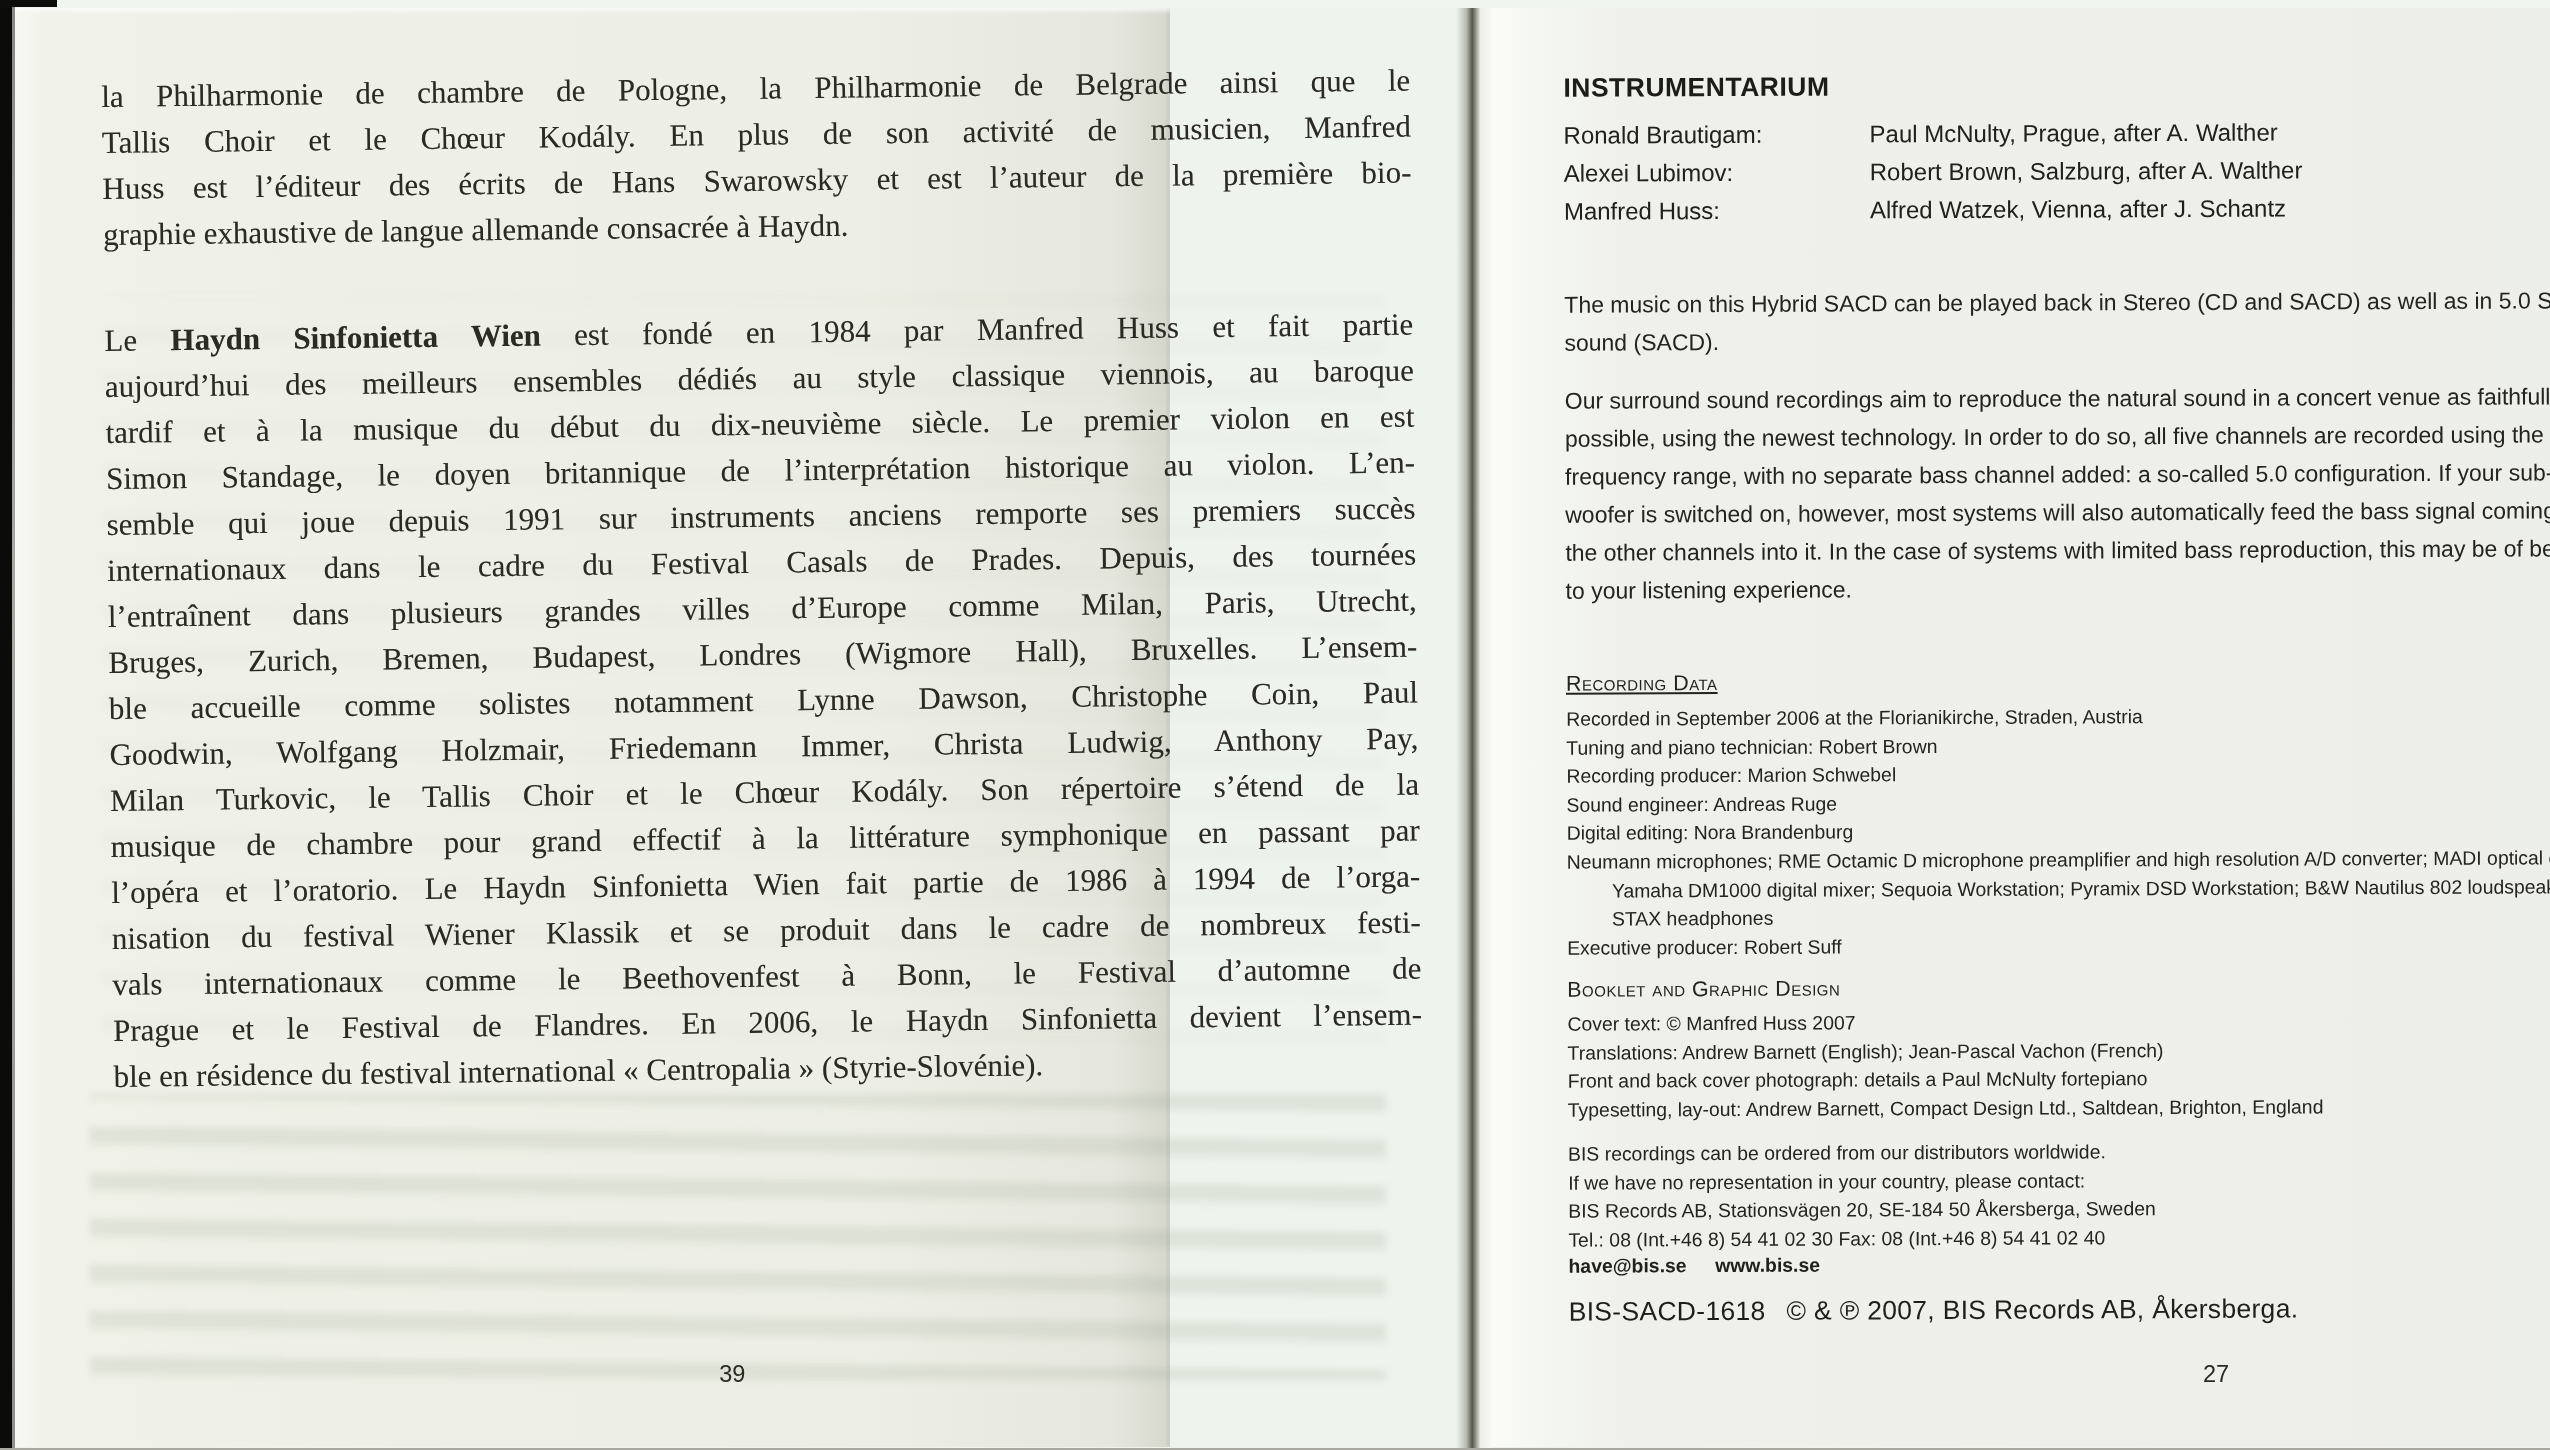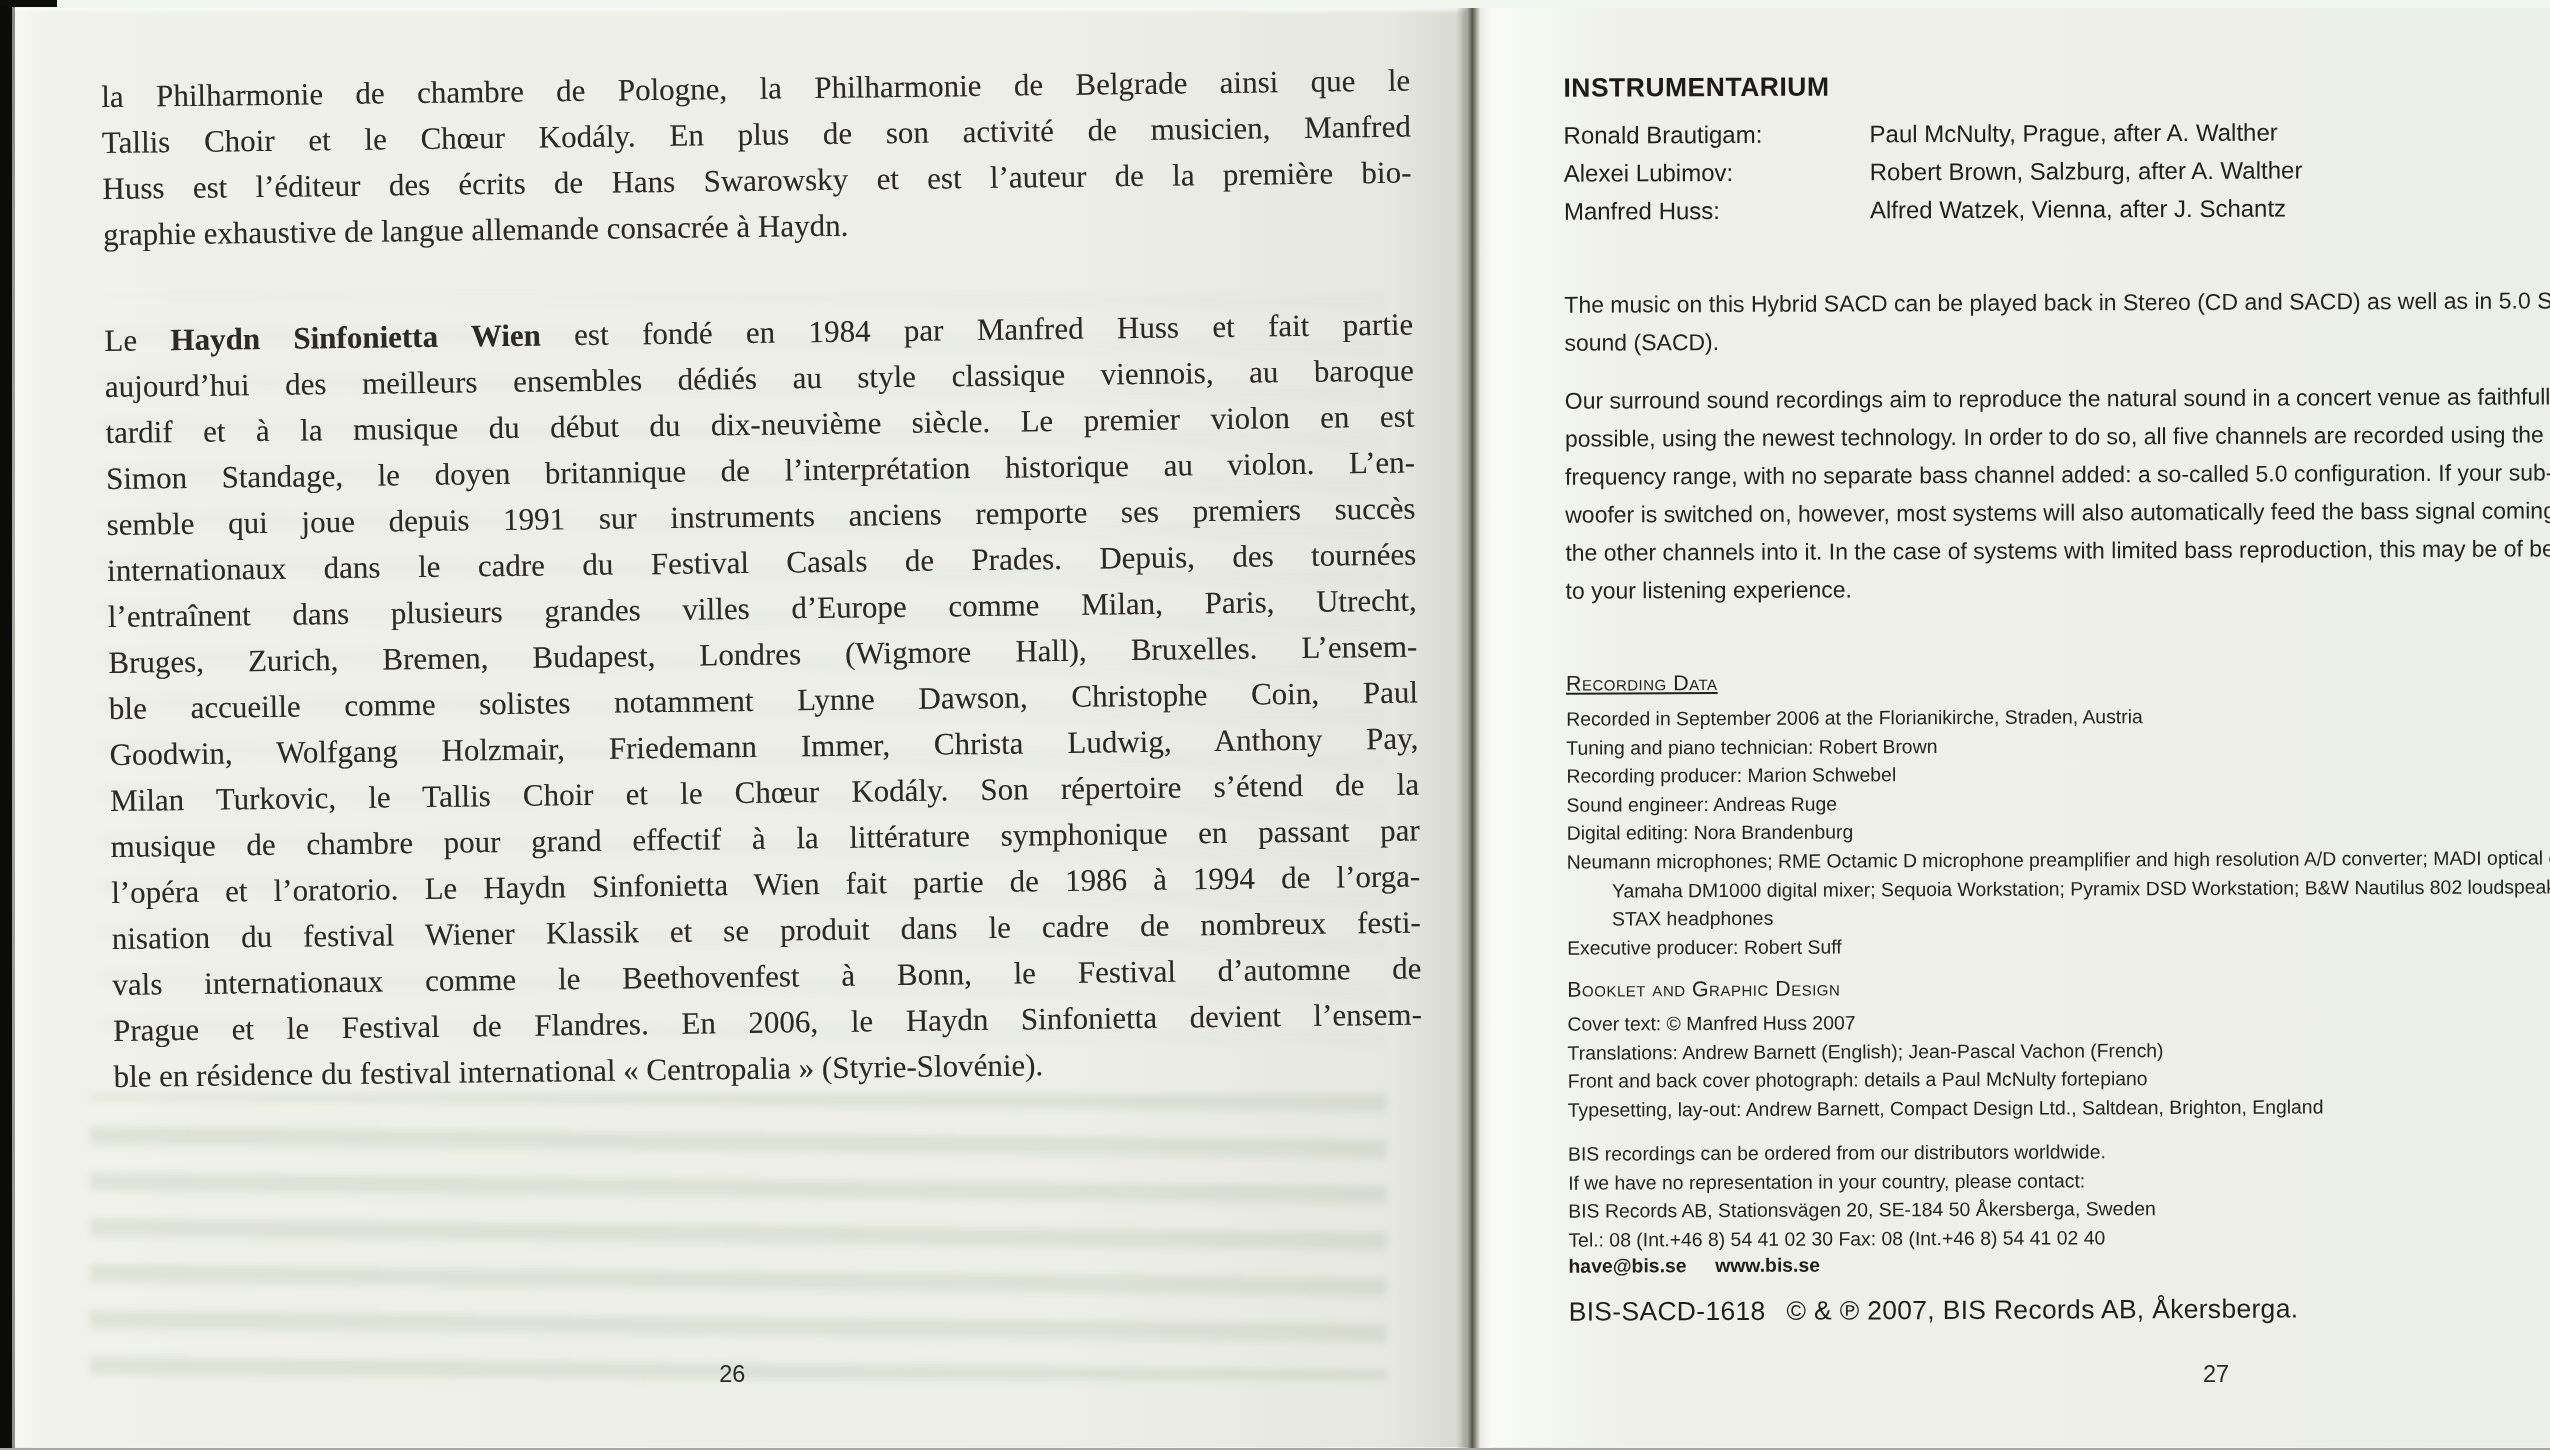--- a/index.html
+++ b/index.html
@@ -6,21 +6,21 @@
   body{
     width:2913px;height:1451px;overflow:hidden;position:relative;
     background:#eef3ec;
     font-family:"Liberation Sans","DejaVu Sans",sans-serif;
   }
   .scanbg{position:absolute;inset:0;}
 
   
   .page{position:absolute;top:8.2px;bottom:4.1px;}
   .pageL{
-    left:13.3px;width:1454px;
+    left:13.3px;width:1157px;
     background:linear-gradient(90deg,#f7f8f3 0px,#f1f3ea 31px,#eff1e8 163px,#edefe6 72%,#e6e8df 95%,#d7d9cf 99.6%,#b9bbB1 100%);
     box-shadow:inset 0 3.1px 4.1px rgba(255,255,255,.7);
   }
   .pageR{
     left:1492px;width:1411px;
     background:linear-gradient(90deg,#fafbf6 0px,#f5f7f1 46px,#eef0e9 133px,#edefe8 55%,#ecefe7 88%,#e9ece4 98%,#e0e2da 100%);
   }
   .fold{
     position:absolute;top:6.1px;bottom:2px;left:1456px;width:37px;
     background:linear-gradient(90deg,rgba(160,160,148,0) 0%,rgba(120,120,108,.45) 28%,#56564c 44%,#8b8b80 52%,rgba(235,236,228,.9) 66%,rgba(250,251,246,1) 100%);
@@ -122,21 +122,21 @@
           <div class="tline"><span>Goodwin, Wolfgang Holzmair, Friedemann Immer, Christa Ludwig, Anthony Pay,</span></div>
           <div class="tline"><span>Milan Turkovic, le Tallis Choir et le Chœur Kodály. Son répertoire s’étend de la</span></div>
           <div class="tline"><span>musique de chambre pour grand effectif à la littérature symphonique en passant par</span></div>
           <div class="tline"><span>l’opéra et l’oratorio. Le Haydn Sinfonietta Wien fait partie de 1986 à 1994 de l’orga-</span></div>
           <div class="tline"><span>nisation du festival Wiener Klassik et se produit dans le cadre de nombreux festi-</span></div>
           <div class="tline"><span>vals internationaux comme le Beethovenfest à Bonn, le Festival d’automne de</span></div>
           <div class="tline"><span>Prague et le Festival de Flandres. En 2006, le Haydn Sinfonietta devient l’ensem-</span></div>
           <div class="tline lastline"><span>ble en résidence du festival international « Centropalia » (Styrie-Slovénie).</span></div>
         </div>
       </div>
-    <div class="pnum pnumL">26</div>
+    <div class="pnum pnumL">39</div>
   </div>
 
   <div class="fold"></div>
 
   <div class="page pageR">
     <div class="rtext">
       <h1 class="instr-h">INSTRUMENTARIUM</h1>
       <div class="instr-rows" id="instrRows">
           <div class="instr-row">
             <span class="lab">Ronald Brautigam:</span>

